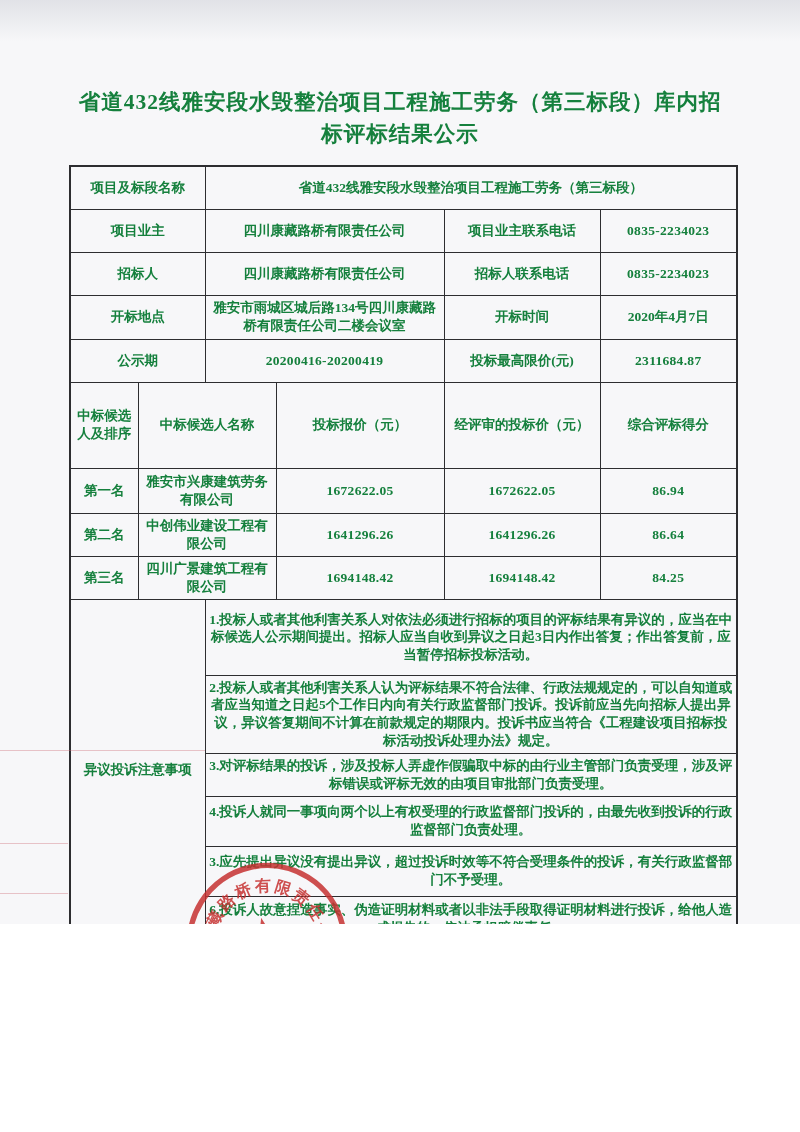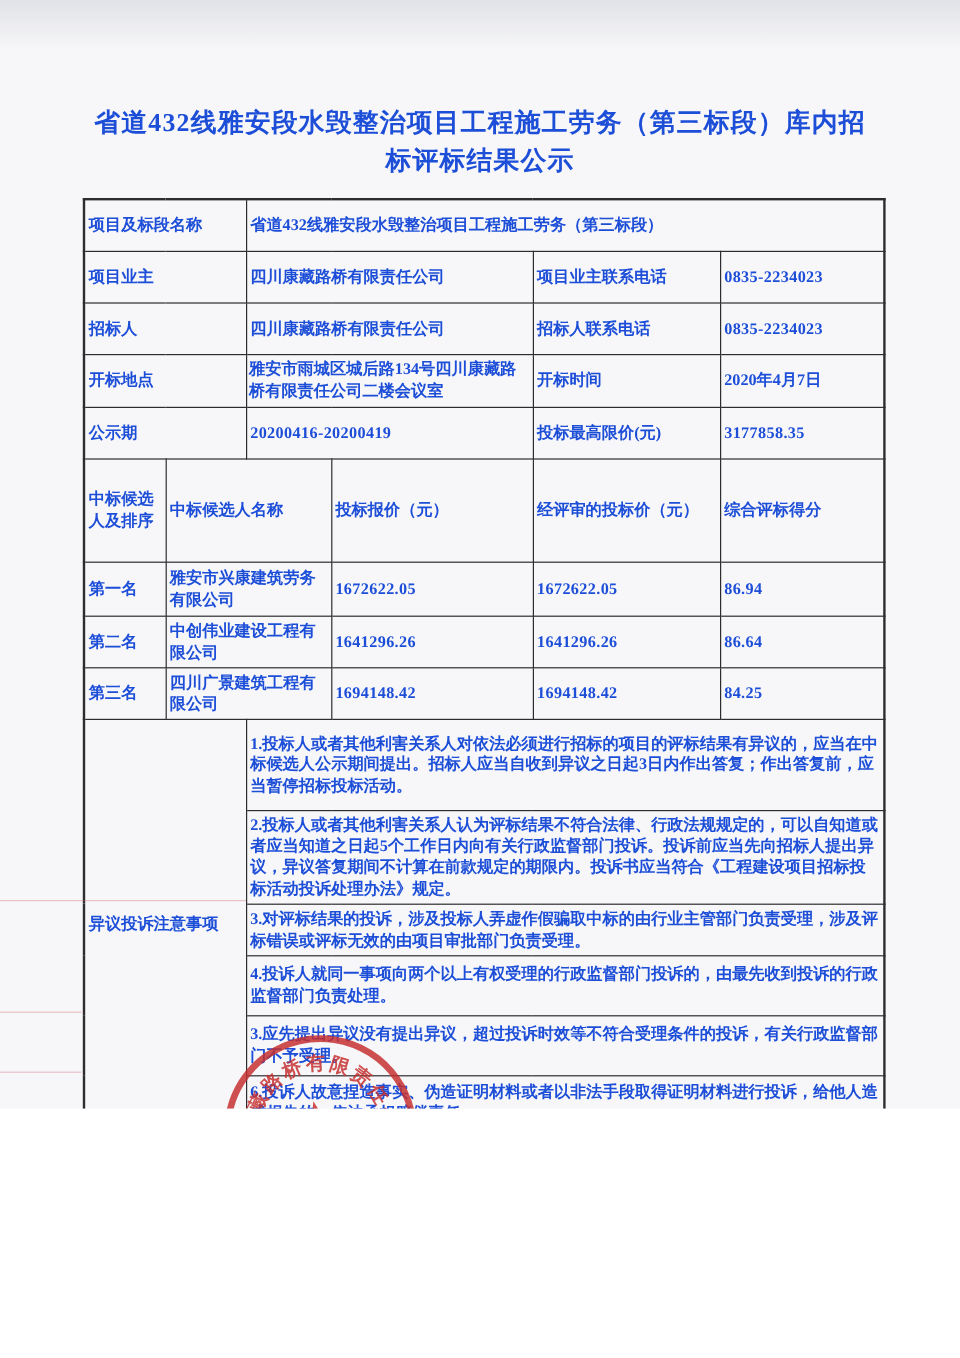--- a/index.html
+++ b/index.html
@@ -1,37 +1,37 @@
 <!DOCTYPE html>
 <html><head>
 <meta charset="utf-8">
 <style>
   html,body { margin:0; padding:0; background:#ffffff; }
   .page {
     position:relative; width:800px; height:924px;
     background:#f7f7f9; overflow:hidden;
-    font-family:"Liberation Serif", serif; color:#1d4ed8;
+    font-family:"Liberation Serif", serif; color:#15803d;
   }
   .top-shade {
     position:absolute; top:0; left:0; width:800px; height:42px;
     background:linear-gradient(#e1e2e7, rgba(247,247,249,0));
   }
   .doc-title {
     position:absolute; top:86px; left:78px; width:644px;
     text-align:center; font-weight:bold; font-size:21.5px;
     line-height:1.5; letter-spacing:1px;
   }
   table.main {
     position:absolute; top:165px; left:69px; width:667px;
     border-collapse:collapse; table-layout:fixed;
     border:2px solid #2d2d30;
   }
   table.main td {
     border:1.5px solid #2d2d30;
-    text-align:left; vertical-align:middle;
+    text-align:center; vertical-align:middle;
     font-size:13.5px; font-weight:600;
     padding:2px 3px; line-height:1.3;
     overflow:hidden;
   }
   td.left { text-align:left; padding-left:9px;margin-top:40px; }
   td.num  { font-weight:400; font-size:14px; letter-spacing:0.3px; }
   td.rank-h { font-size:12.5px; padding:1px; }
   td.name-cell { padding:1px 2px; }
   td.note {
     text-align:left; vertical-align:middle;
@@ -100,21 +100,21 @@
       <td colspan="2">开标地点</td>
       <td colspan="2" style="padding:1px 2px">雅安市雨城区城后路134号四川康藏路桥有限责任公司二楼会议室</td>
       <td>开标时间</td>
       <td>2020年4月7日</td>
     </tr>
 
     <tr style="height:43px">
       <td colspan="2">公示期</td>
       <td colspan="2" class="num">20200416-20200419</td>
       <td>投标最高限价(元)</td>
-      <td class="num">3177858.35</td>
+      <td class="num">2311684.87</td>
     </tr>
 
     <tr style="height:86px">
       <td class="rank-h">中标候选人及排序</td>
       <td colspan="2">中标候选人名称</td>
       <td>投标报价（元）</td>
       <td>经评审的投标价（元）</td>
       <td>综合评标得分</td>
     </tr>
 

